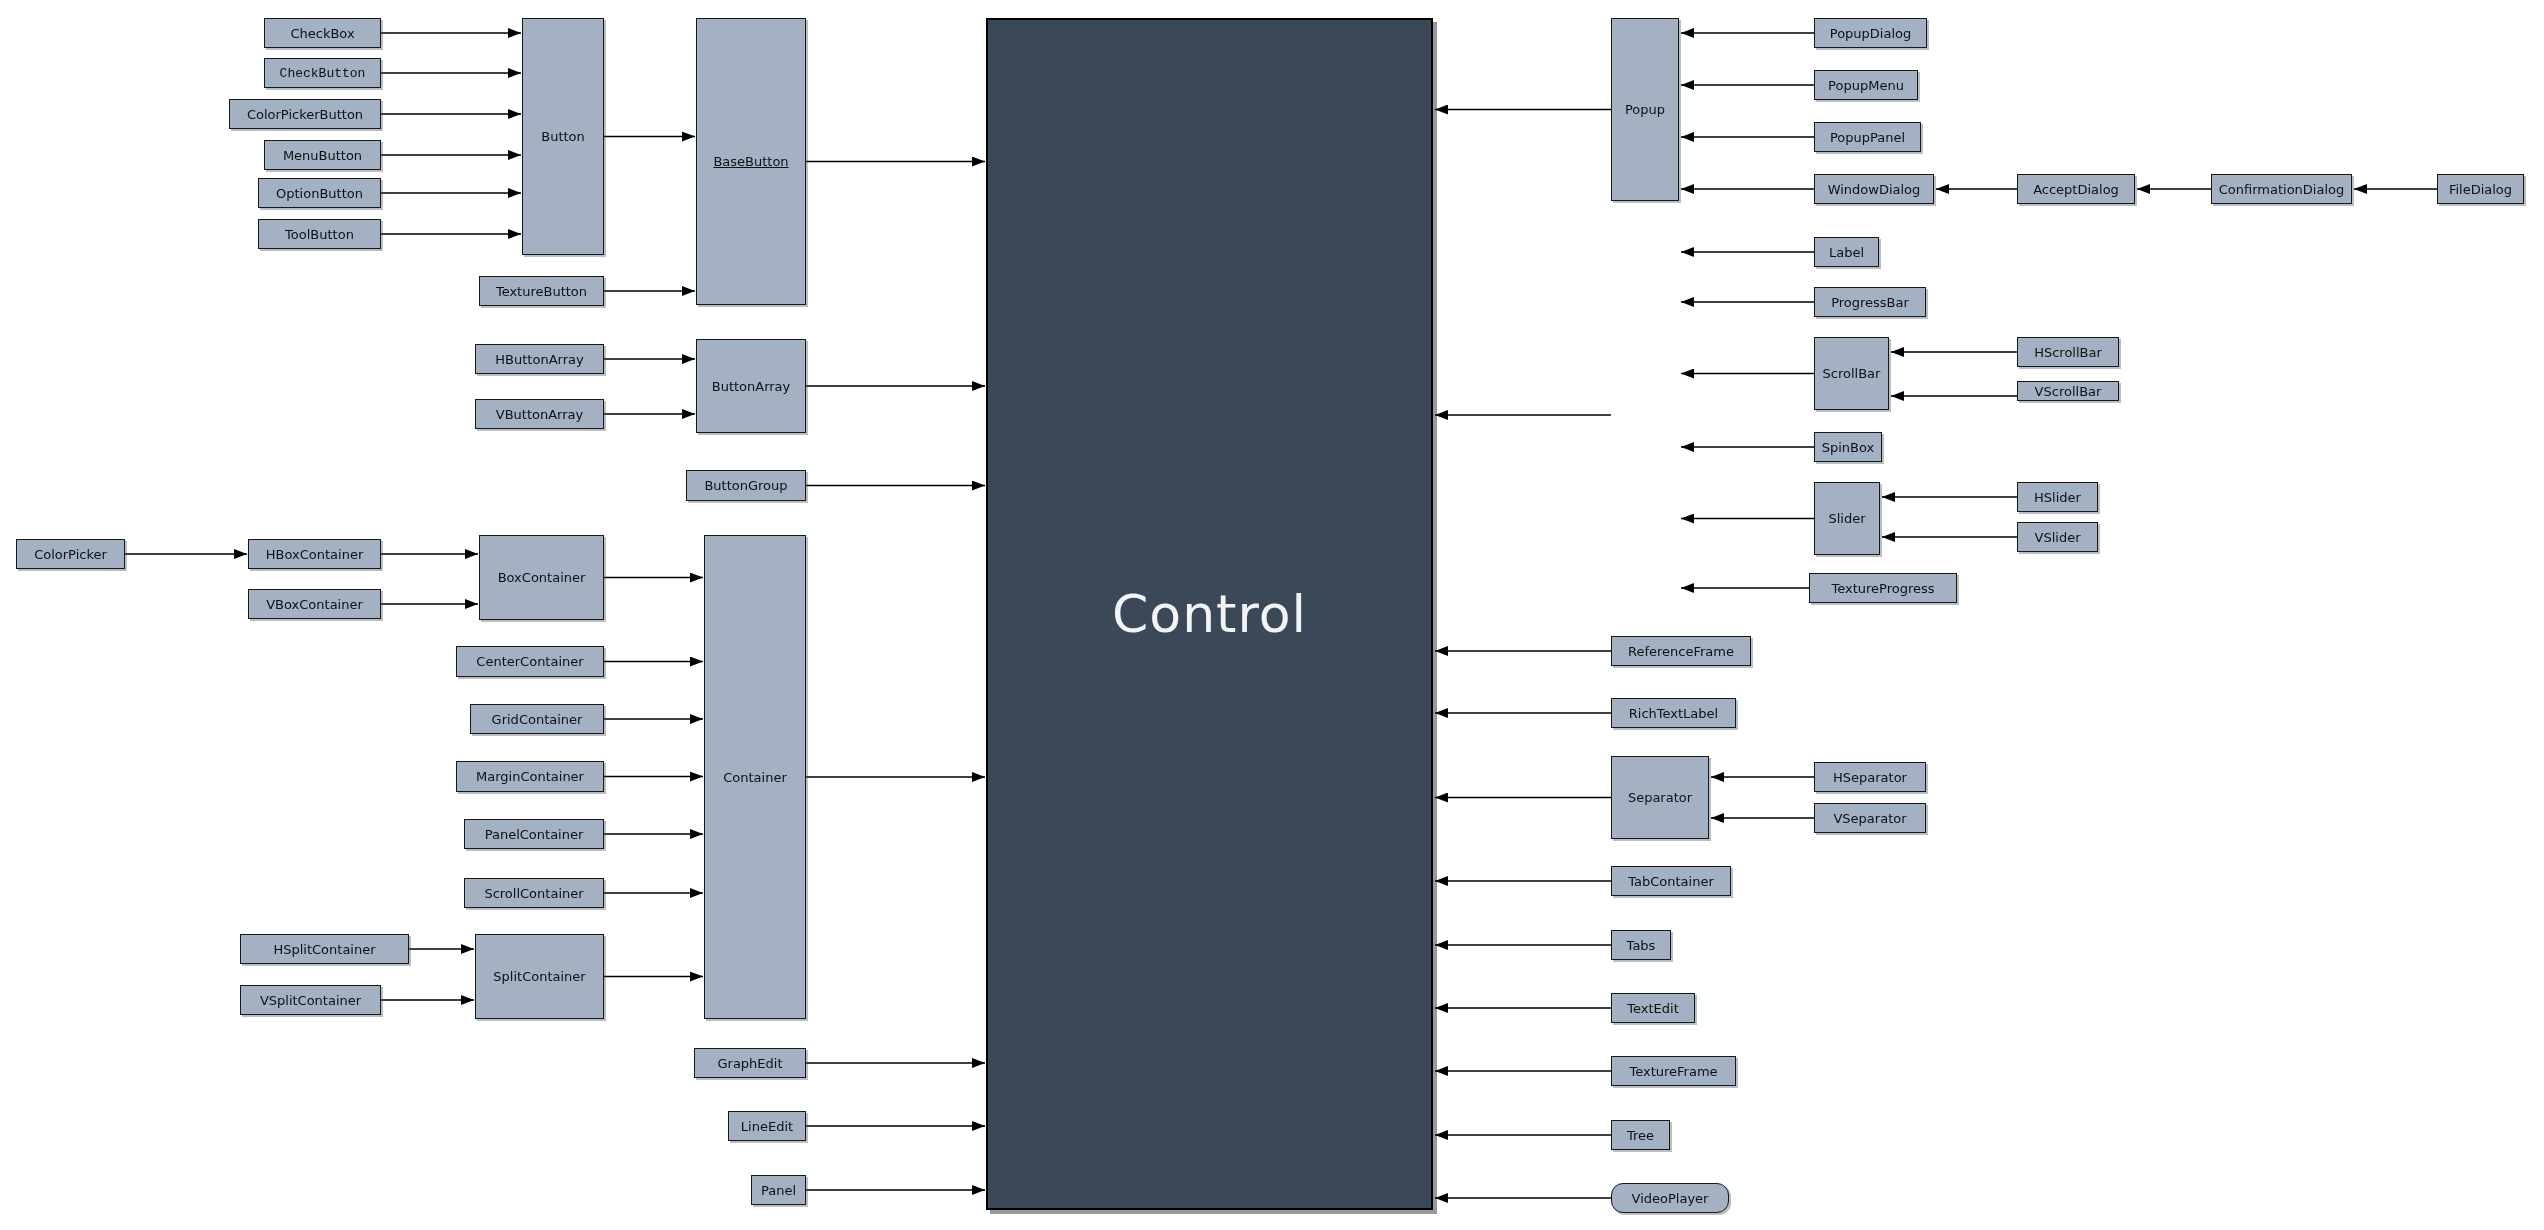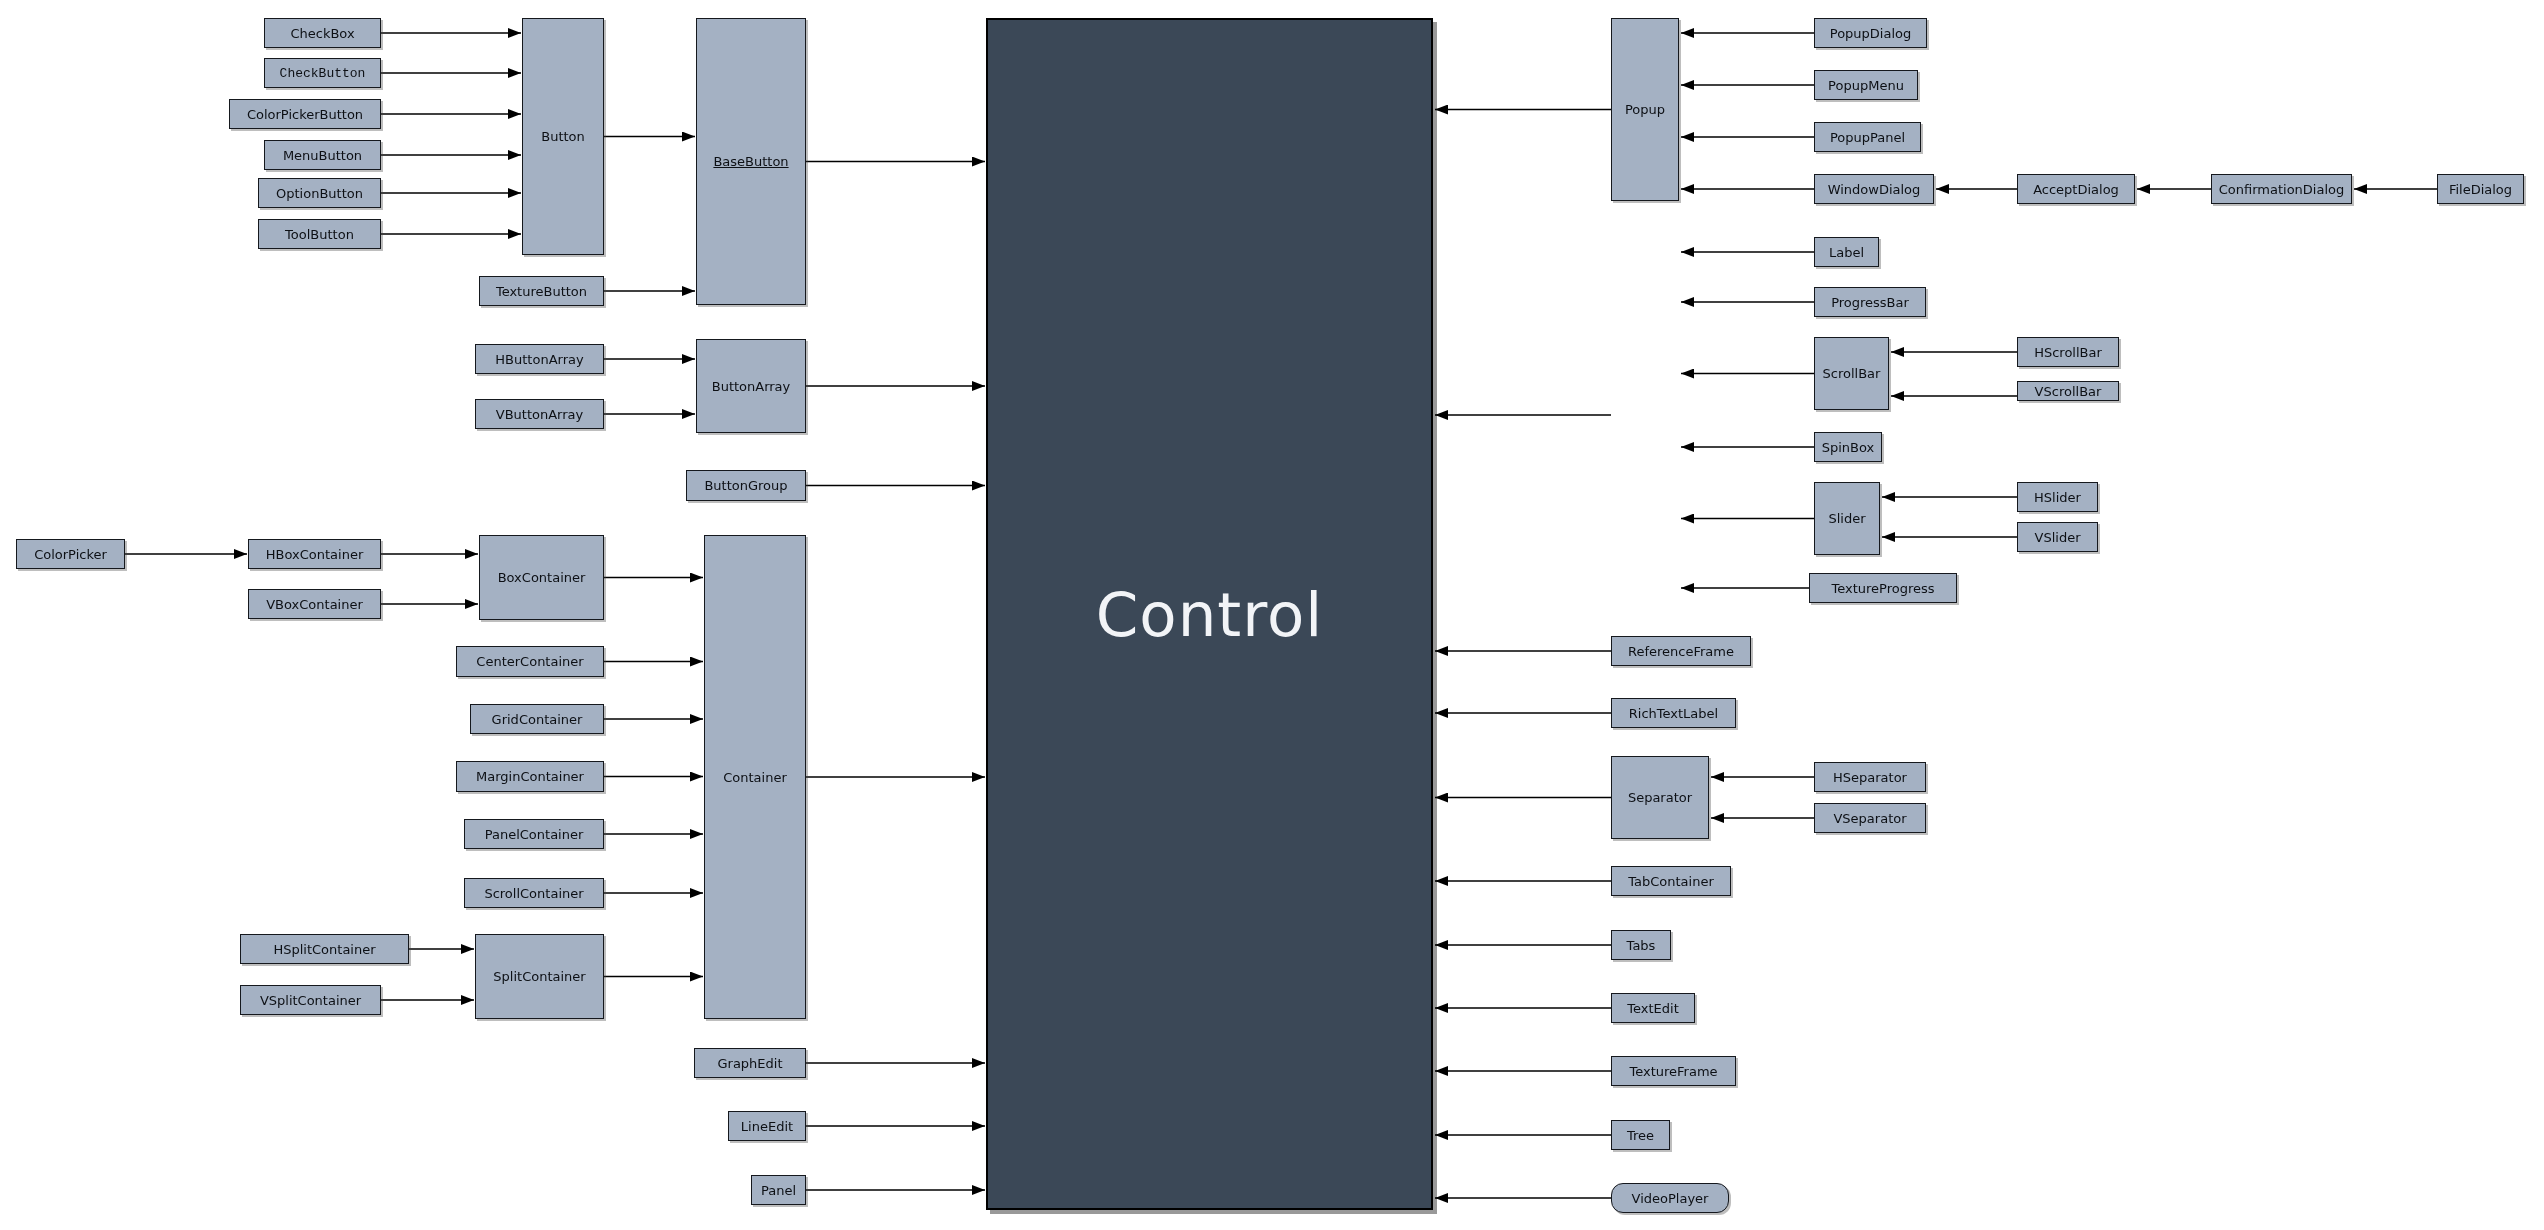--- a/index.html
+++ b/index.html
@@ -40,21 +40,21 @@
   .node .node-label {
     white-space: nowrap;
     line-height: 1;
   }
   .node.root {
     background: #3b4857;
     border: 2px solid #000000;
     box-shadow: 4px 4px 0 rgba(0,0,0,0.40);
   }
   .node.root .node-label {
-    font-size: 61px;
+    font-size: 52px;
     color: #f2f4f7;
     letter-spacing: 1px;
   }
 </style>
 </head>
 <body>
 
 <div id="stage">
   <svg id="edge-layer" width="2544" height="1230" viewBox="0 0 2544 1230" xmlns="http://www.w3.org/2000/svg">
     <defs>

